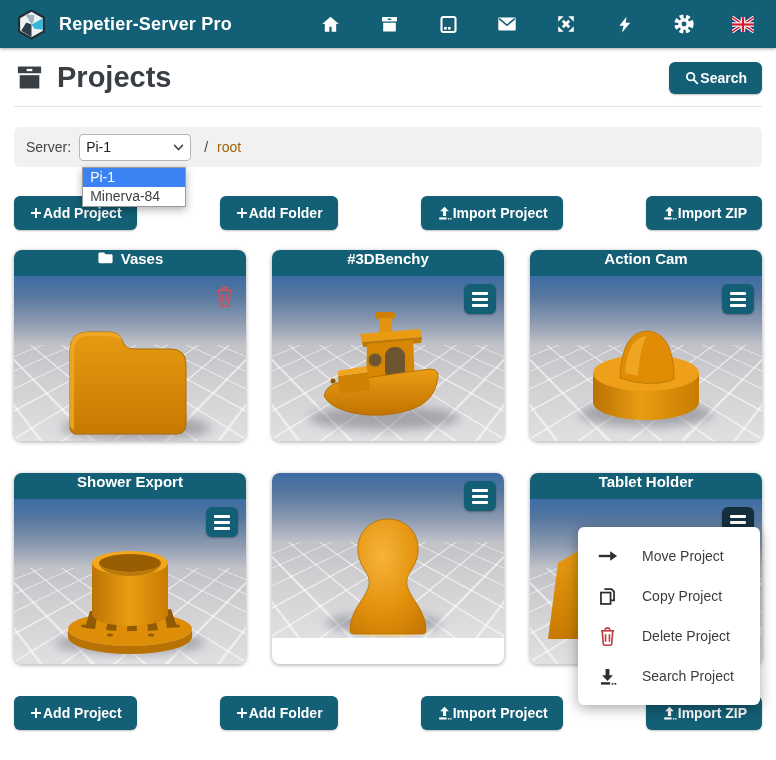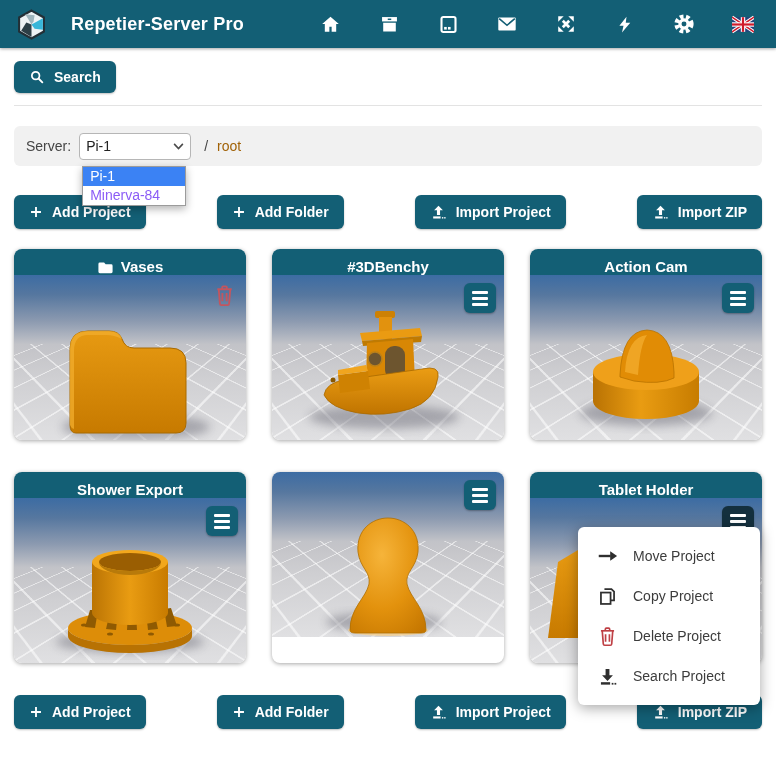--- a/index.html
+++ b/index.html
@@ -4,37 +4,37 @@
 <style>
   * { margin:0; padding:0; box-sizing:border-box; }
   html,body { width:776px; height:760px; }
   body {
     font-family:"Liberation Sans", sans-serif;
     background:#ffffff; position:relative; overflow:hidden;
   }
   
   .navbar {
     height:48px; background:#135f75; display:flex; align-items:center;
-    padding:0 16px; box-shadow:0 1px 3px rgba(0,0,0,.35);gap:12px;
+    padding:0 16px; box-shadow:0 1px 3px rgba(0,0,0,.35);
   }
   .logo { width:31px; height:31px; margin-right:12px; flex:0 0 auto; }
   .brand { color:#fff; font-size:18px; font-weight:bold; letter-spacing:.2px; }
   .nav-icons { margin-left:auto; display:flex; align-items:center; gap:37px; padding-right:6px; }
   .nav-icons .nico { width:22px; height:22px; display:flex; align-items:center; justify-content:center; cursor:pointer; }
   .nav-icons svg { display:block; }
 
   
   .page { padding:0 14px; }
   .page-header { display:flex; justify-content:space-between; align-items:center;
     padding:13px 0 12px; border-bottom:1px solid #e3e3e3; }
   .title-wrap { display:flex; align-items:center; gap:12px; color:#3a3f44; }
   .title-wrap h1 { font-size:29px; font-weight:bold; color:#3a3f44; }
   .btn {
     background:#135f75; color:#fff; border:none; border-radius:6px;
-    display:inline-flex; align-items:center; gap:9px; font-family:inherit;
+    display:inline-flex; align-items:center; font-family:inherit;
     font-size:14px; font-weight:bold; padding:0 15px; height:34px; cursor:pointer;
     box-shadow:0 1px 2px rgba(0,0,0,.25);
   }
   .search-btn { height:32px; }
 
   
   .server-bar {
     margin-top:20px; height:40px; background:#f1f1f1; border-radius:6px;
     display:flex; align-items:center; padding:0 12px; position:relative;
     font-size:14px; color:#454545;
@@ -42,36 +42,36 @@
   .select {
     position:relative; margin-left:8px; width:112px; height:27px; background:#fff;
     border:1px solid #b6b6b6; border-radius:4px; display:flex; align-items:center;
     justify-content:space-between; padding:0 6px; font-size:14px; color:#222; cursor:pointer;
   }
   .dropdown {
     position:absolute; left:2px; top:32px; width:104px; background:#fff;
     border:1px solid #9b9b9b; box-shadow:0 3px 8px rgba(0,0,0,.3); z-index:120;
     font-size:14px;
   }
-  .dropdown .option { height:19px; line-height:19px; padding:0 7px; color:#8b5cf6; cursor:pointer; white-space:nowrap; }
+  .dropdown .option { height:19px; line-height:19px; padding:0 7px; color:#404040; cursor:pointer; white-space:nowrap; }
   .dropdown .option.selected { background:#3b82f4; color:#fff; }
   .crumb-sep { margin:0 9px 0 13px; color:#454545; }
   .crumb-link { color:#a16207; text-decoration:none; cursor:pointer; }
 
   
   .toolbar { display:flex; gap:16px;justify-content:space-between; }
   .toolbar.top { margin-top:29px; }
   .toolbar.bottom { margin-top:32px; }
 
   
   .grid { margin-top:20px; display:grid; grid-template-columns:repeat(3,232px); column-gap:26px; row-gap:32px; }
   .card { width:232px; height:191px; border-radius:8px; overflow:hidden;
     box-shadow:0 1px 4px rgba(0,0,0,.35); position:relative; background:#fff; }
   .card-header { height:26px; background:#135f75; color:#fff; font-size:15px; font-weight:bold;
-    display:flex; align-items:flex-end; justify-content:center; gap:7px; cursor:pointer; }
+    display:flex; align-items:flex-start; justify-content:center; gap:7px; cursor:pointer; }
   .card-body { position:relative; height:165px; overflow:hidden; cursor:pointer;
     background:linear-gradient(180deg,#3c6ca3 0%,#56779f 12%,#8c9ab0 28%,#c2c3c8 42%,#c6c6ca 48%,#cfcfd2 62%,#e0e0e2 100%);
   }
   .floor {
     position:absolute; left:-60%; top:42%; width:220%; height:170%;
     background-image:
       repeating-linear-gradient(45deg, rgba(255,255,255,.55) 0 1.5px, transparent 1.5px 22px),
       repeating-linear-gradient(-45deg, rgba(255,255,255,.55) 0 1.5px, transparent 1.5px 22px);
     transform:perspective(230px) rotateX(58deg); transform-origin:50% 0;
   }
@@ -84,21 +84,21 @@
   }
   .menu-btn.active { background:#14303e; }
   .menu-btn .bar { width:16px; height:3px; background:#fff; border-radius:1px; }
   .trash-btn { position:absolute; top:8px; right:10px; width:24px; height:26px; background:none; border:none; cursor:pointer; padding:0; }
 
   
   .context-menu {
     position:absolute; left:578px; top:527px; width:182px; background:#fff;
     border-radius:6px; box-shadow:0 3px 14px rgba(0,0,0,.35); padding:9px 0; z-index:200;
   }
-  .menu-item { display:flex; align-items:center; gap:15px; height:40px; padding:0 18px;
+  .menu-item { display:flex; align-items:center; gap:24px; height:40px; padding:0 18px;
     font-size:14px; color:#3c3c3c; cursor:pointer; white-space:nowrap; }
   .menu-item .mi-icon { width:22px; height:22px; flex:0 0 auto; display:flex; align-items:center; justify-content:center; }
 </style>
 </head>
 <body>
 
 <nav class="navbar">
   <svg class="logo" viewBox="0 0 30 30">
     <polygon points="15,1.5 27,8.2 27,21.8 15,28.5 3,21.8 3,8.2" fill="#eef2f4" stroke="#232f36" stroke-width="2"></polygon>
     <polygon points="15,15 15,27 5,21 10,13" fill="#2c3e46"></polygon>
@@ -160,20 +160,28 @@
         <rect x="13.5" width="3" height="20" fill="#cf1b2b"></rect>
           <rect y="8.5" width="30" height="3" fill="#cf1b2b"></rect>
       </svg>
     </span>
   </div>
 </nav>
 
 <main class="page">
 
   <header class="page-header">
+    <div class="title-wrap">
+      <svg width="31" height="31" viewBox="0 0 24 24">
+          <rect x="3" y="3.5" width="18" height="5.2" fill="#3a3f44"></rect>
+          <rect x="4.4" y="10.2" width="15.2" height="10.3" fill="#3a3f44"></rect>
+          <rect x="9.8" y="5.3" width="4.4" height="1.8" fill="#fff"></rect>
+        </svg>
+      <h1>Projects</h1>
+    </div>
     <button class="btn search-btn">
       <svg width="16" height="16" viewBox="0 0 24 24">
           <circle cx="10" cy="10" r="5.7" fill="none" stroke="#fff" stroke-width="2.6"></circle>
           <path d="M14.3 14.3 L20 20" stroke="#fff" stroke-width="2.8" stroke-linecap="round"></path>
         </svg>
       <span>Search</span>
     </button>
   </header>
 
   <div class="server-bar">

